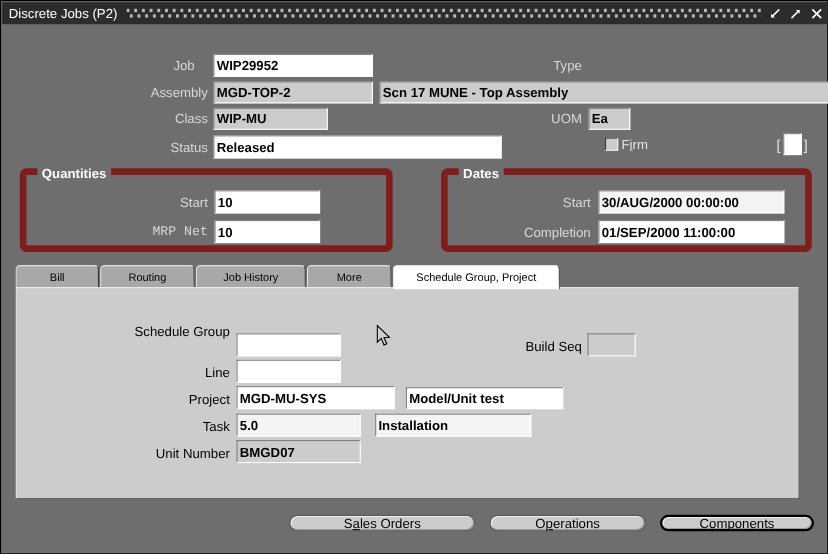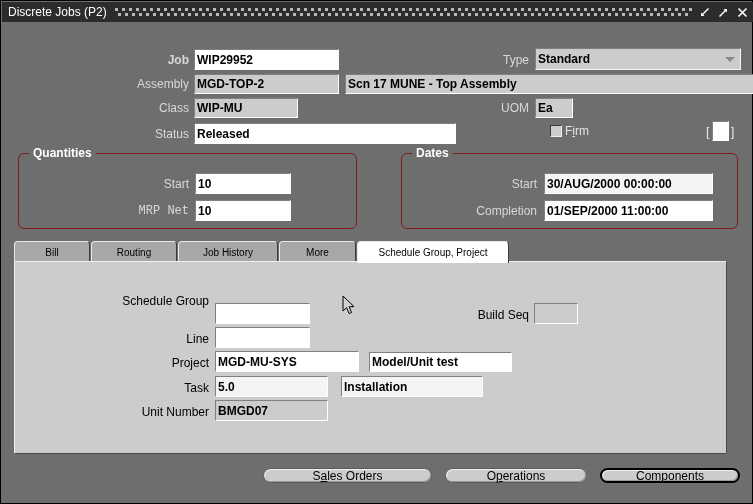--- a/index.html
+++ b/index.html
@@ -115,21 +115,21 @@
     margin-left: auto; margin-right: 3px;
     width: 0; height: 0;
     border-left: 5px solid transparent;
     border-right: 5px solid transparent;
     border-top: 5px solid #8a8a8a;
   }
 
   
   .group {
     position: absolute;
-    border: 1px solid #7f1d1d;
+    border: 6px solid #7f1d1d;
     border-radius: 6px;
     padding-left: 32px;
   }
   .group > .glabel {
     position: absolute;
     top: -8px; left: 10px;
     background: #6e6e6e;
     color: #ffffff;
     font-size: 12px;
     font-weight: bold;
@@ -260,28 +260,24 @@
         <path d="M9 5.5 L9 2 L5.5 2 Z" fill="#ffffff"></path>
       </svg>
     </span>
     <span class="winbtn">
       <svg width="11" height="11" viewBox="0 0 11 11">
         <path d="M1.5 1.5 L9.5 9.5 M9.5 1.5 L1.5 9.5" stroke="#ffffff" stroke-width="1.6" fill="none"></path>
       </svg>
     </span>
   </div>
 
-  <div class="lbl" style="left:120px; top:52px; width:68px;font-weight:bold;">Job</div>
+  <div class="lbl" style="left:108px; top:52px; width:68px;">Job</div>
   <div class="fld" style="left:193px; top:48px; width:145px; height:21px;">WIP29952</div>
 
   <div class="lbl" style="left:450px; top:52px; width:78px;">Type</div>
-  <div class="ddl" style="left:534px; top:47px; width:206px; height:22px;">
-    <span>Standard</span>
-    <span class="arrow"></span>
-  </div>
 
   <div class="lbl" style="left:102px; top:76px; width:86px;">Assembly</div>
   <div class="fld ro" style="left:193px; top:73px; width:145px; height:20px;">MGD-TOP-2</div>
   <div class="fld ro" style="left:344px; top:73px; width:432px; height:20px;">Scn 17 MUNE - Top Assembly</div>
 
   <div class="lbl" style="left:118px; top:100px; width:70px;">Class</div>
   <div class="fld ro" style="left:193px; top:97px; width:104px; height:20px;">WIP-MU</div>
 
   <div class="lbl" style="left:470px; top:100px; width:58px;">UOM</div>
   <div class="fld ro" style="left:534px; top:97px; width:38px; height:20px;">Ea</div>

